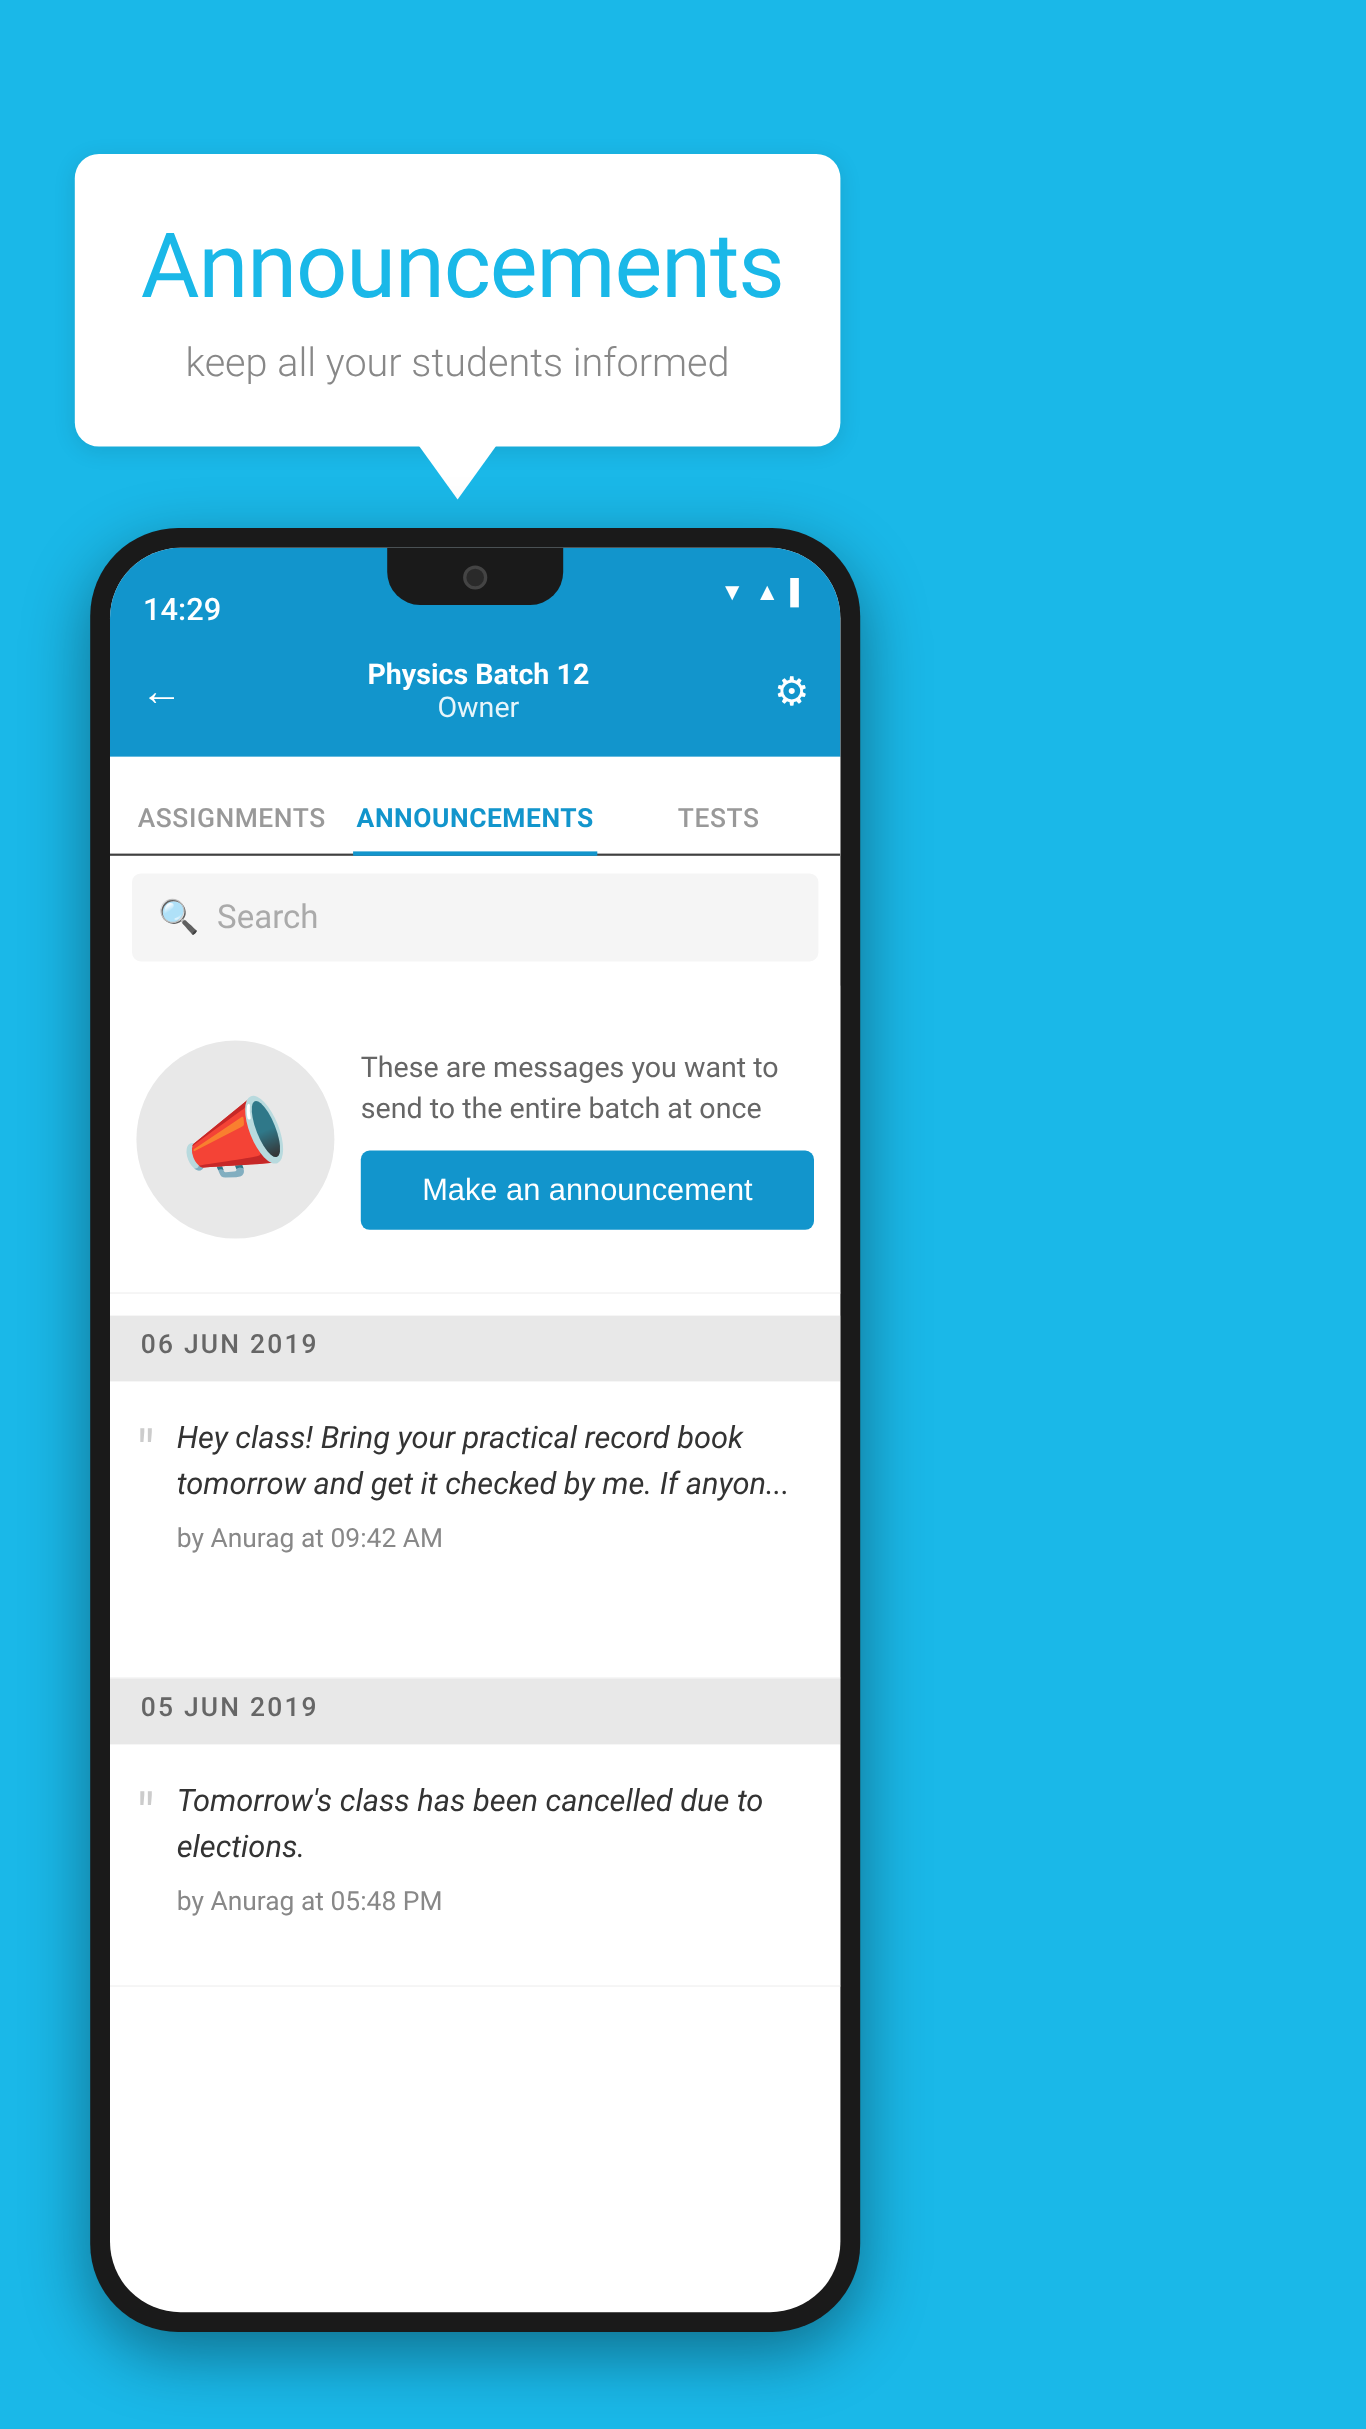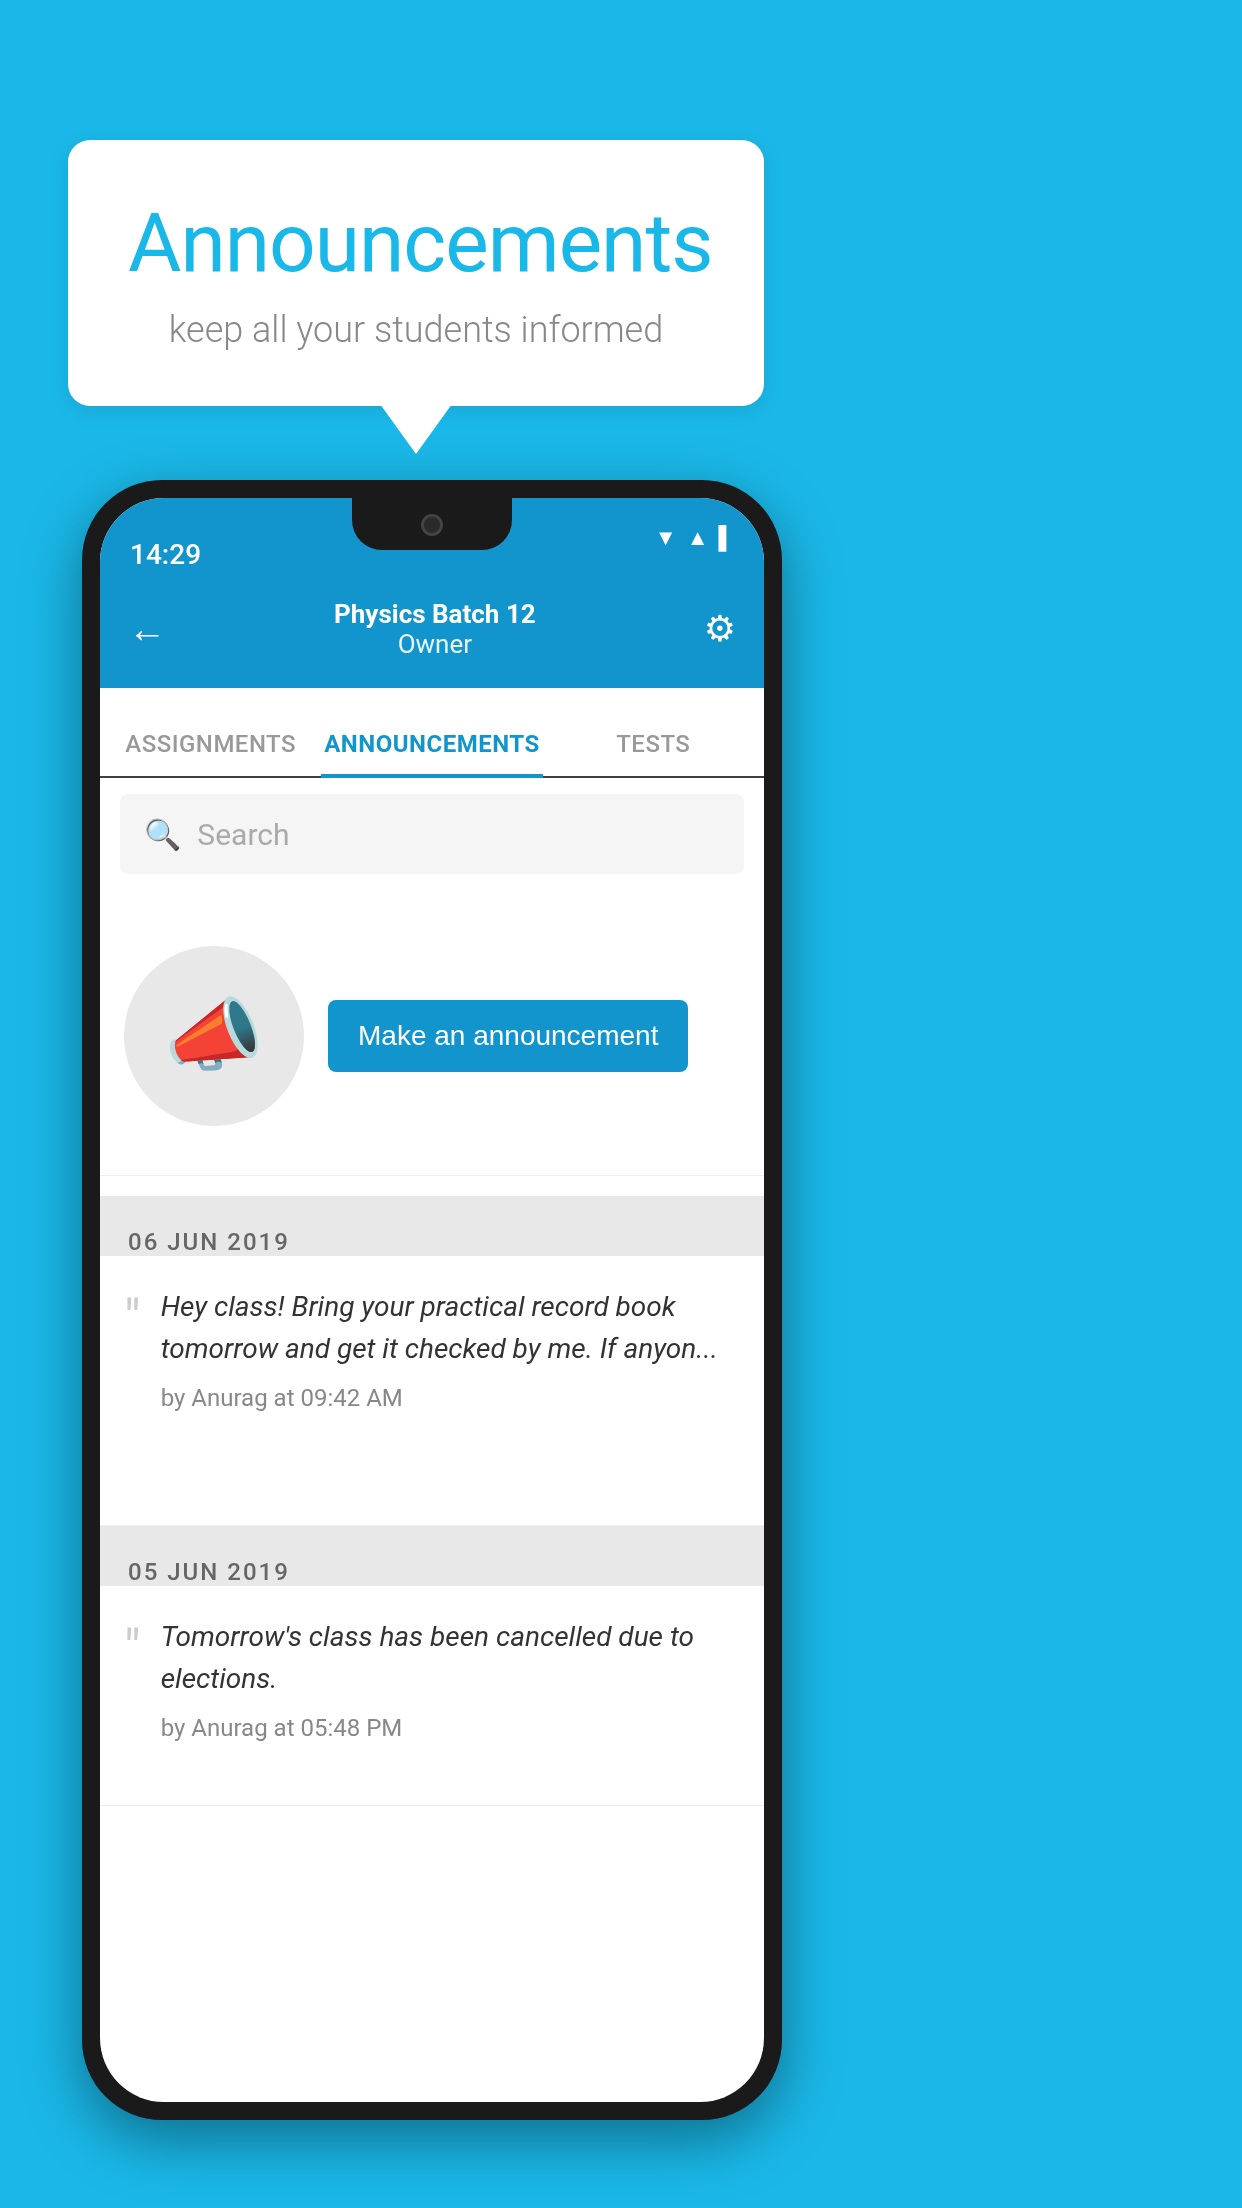--- a/index.html
+++ b/index.html
@@ -321,22 +321,22 @@
     }
 
     
     .date-divider {
       position: absolute;
       left: 0;
       right: 0;
       height: 60px;
       background: #e8e8e8;
       display: flex;
-      align-items: flex-end;
-      padding: 0 28px;
+      align-items: flex-start;
+      padding: 12px 28px;
     }
 
     .date-divider-1 { top: 698px; }
     .date-divider-2 { top: 1028px; }
 
     .date-text {
       color: #666;
       font-size: 24px;
       letter-spacing: 2px;
       font-weight: 500;
@@ -437,20 +437,21 @@
       <div class="search-bar">
         <span class="search-icon">🔍</span>
         <span class="search-text">Search</span>
       </div>
 
       <div class="intro-section">
         <div class="megaphone-circle">
           <span class="megaphone-icon">📣</span>
         </div>
         <div class="intro-right">
+          <div class="intro-desc">These are messages you want to send to the entire batch at once</div>
           <button class="make-announcement-btn">Make an announcement</button>
         </div>
       </div>
 
       <div class="date-divider date-divider-1">
         <span class="date-text">06  JUN  2019</span>
       </div>
 
       <div class="announcement-item announcement-item-1">
         <span class="quote-icon">"</span>

